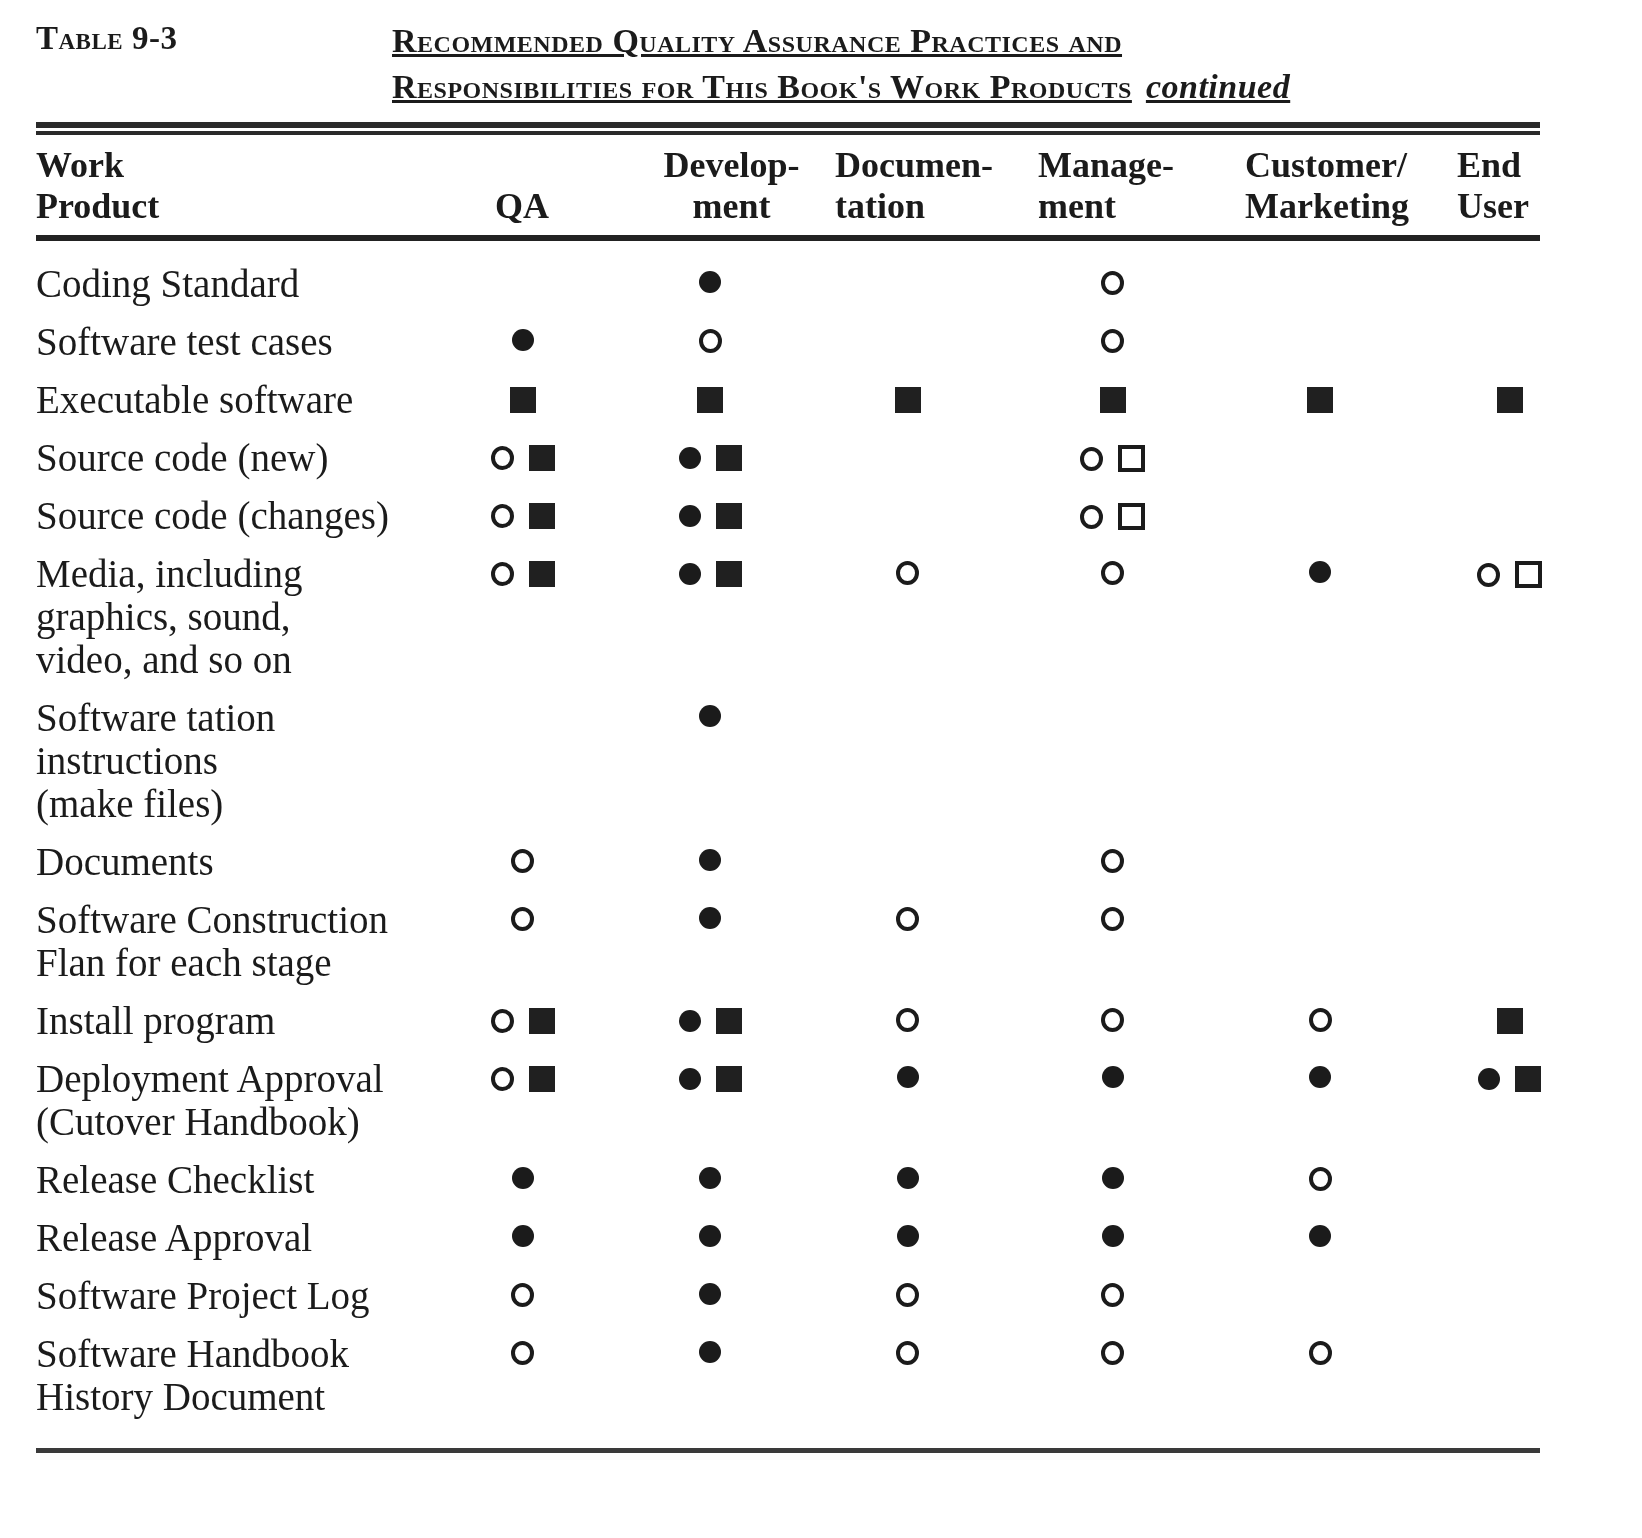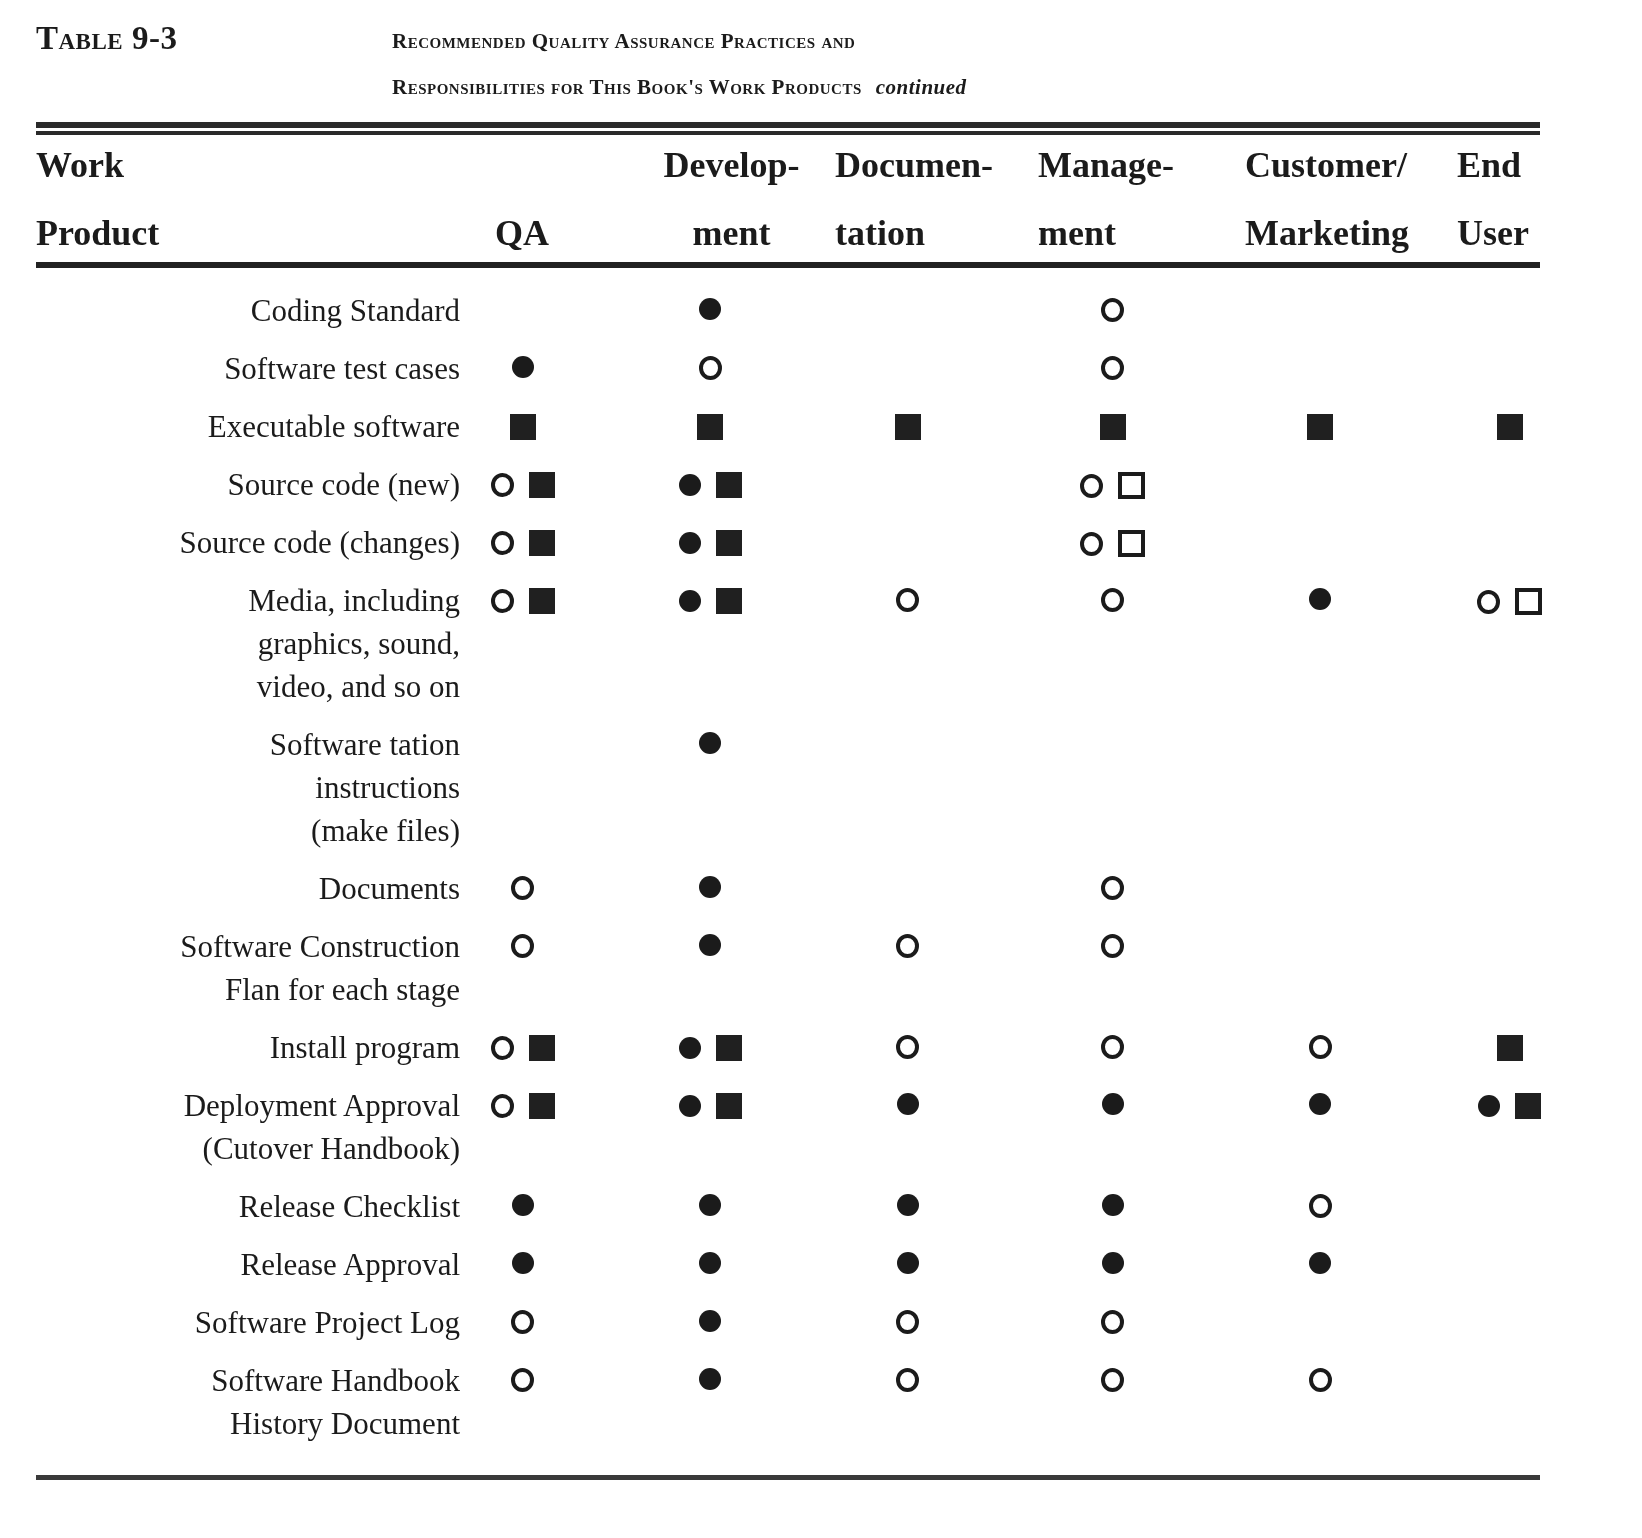--- a/index.html
+++ b/index.html
@@ -36,23 +36,24 @@
     font-weight:bold;
     font-variant-caps:small-caps;
     font-size:33px;
     letter-spacing:0.5px;
     padding-top:2px;
   }
   .title-block{ flex:1; }
   .title-line{
     font-weight:bold;
     font-variant-caps:small-caps;
-    font-size:21px;
+    font-size:34px;
     letter-spacing:0.5px;
     line-height:46px;
+    text-decoration:underline;
   }
   .continued{
     font-variant-caps:normal;
     font-style:italic;
     font-weight:bold;
     margin-left:14px;
   }
 
   
   .rule-double{
@@ -80,40 +81,38 @@
 
   
   .thead{ padding:10px 0 8px 0; }
   .hcell{
     display:flex;
     flex-direction:column;
     justify-content:flex-end;
     font-weight:bold;
     font-size:36px;
     line-height:41px;
-    gap:27px;
   }
   .hcell .hline{ white-space:nowrap; }
   .h-c2{ padding-left:35px; }
   .h-c3{ padding-left:43px;align-items:center; }
   .h-c4{ padding-left:0px; }
   .h-c5{ padding-left:58px; }
   .h-c6{ padding-left:0px; }
   .h-c7{ padding-left:62px;justify-content:flex-end; }
 
   
   .tbody{ padding-top:14px; }
   .row{
     align-items:start;
     padding:7px 0 8px 0;
   }
   .product{
-    font-size:31px;
+    font-size:39px;
     line-height:43px;
-    text-align:right;
   }
   .product .pline{ white-space:nowrap; }
   .syms{
     display:flex;
     justify-content:center;
     align-items:center;
     gap:15px;
     margin-top:9px;
   }
   .c7 .syms{ transform:translateX(42px); }

